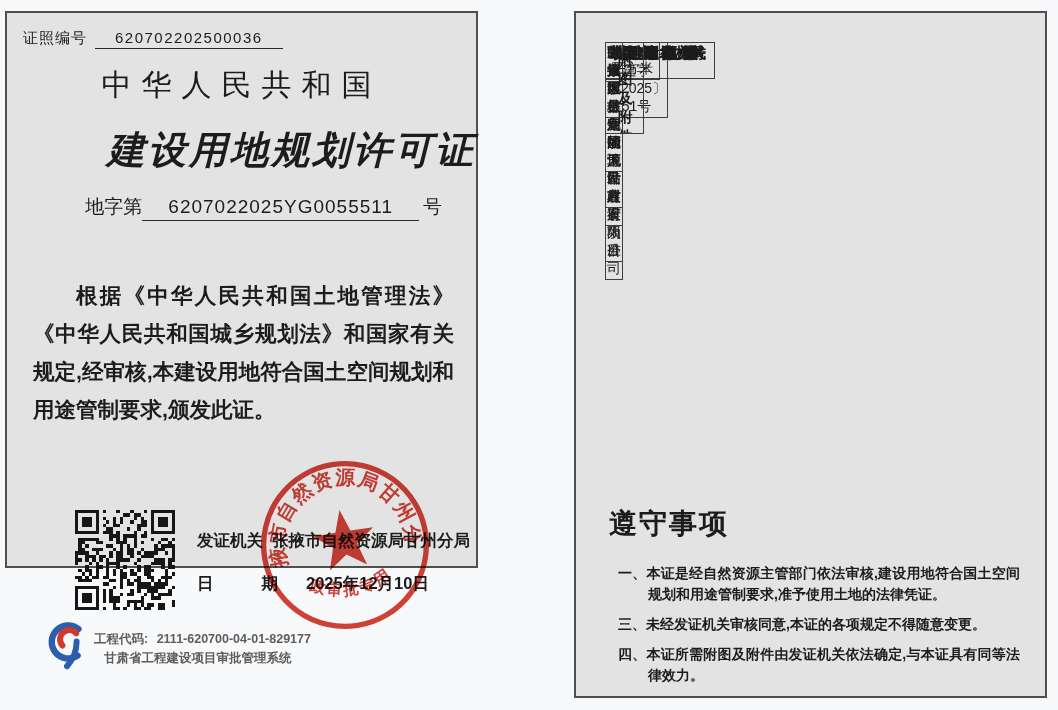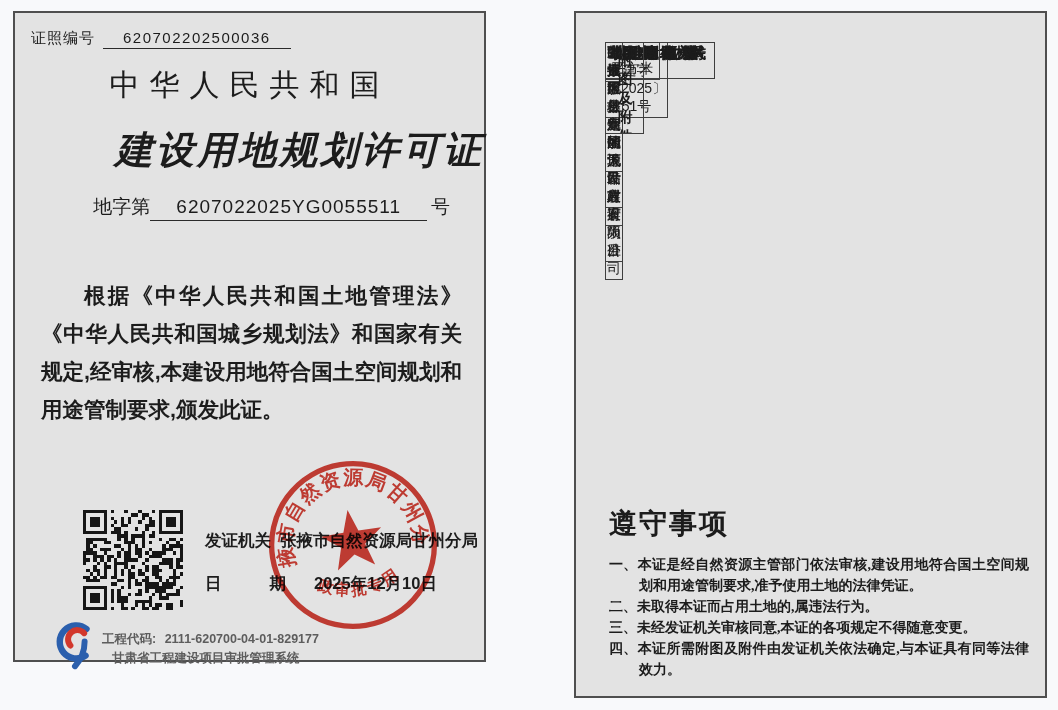--- a/index.html
+++ b/index.html
@@ -6,21 +6,21 @@
   body{
     width:1058px;height:710px;position:relative;overflow:hidden;
     background:#f8f9fb;
     font-family:"Liberation Sans","DejaVu Sans",sans-serif;
     color:#1c1c1c;
   }
   .page{
     position:absolute;background:#e3e3e3;border:2px solid #4f4f4f;
     box-sizing:border-box;
   }
-  .page-left{left:13px;top:11px;width:473px;height:651px;}
+  .page-left{left:5px;top:11px;width:473px;height:557px;}
   .page-right{left:574px;top:11px;width:473px;height:687px;}
   .page *{position:absolute;box-sizing:border-box;}
 
   
   .cert-row{left:16px;top:16px;font-size:15px;letter-spacing:1px;white-space:nowrap;}
   .cert-row .u{position:static;display:inline-block;border-bottom:1.5px solid #2a2a2a;
     padding:0 20px 2px;margin-left:8px;letter-spacing:1.5px;}
   .country{left:0;right:0;top:52px;text-align:center;
     font-family:"Liberation Serif","DejaVu Serif",serif;
     font-size:30px;letter-spacing:10px;font-weight:400;}
@@ -50,22 +50,22 @@
   .cert-table{left:29px;top:29px;width:427px;border-collapse:collapse;table-layout:fixed;
     position:absolute;}
   .cert-table td{border:1.5px solid #3e3e3e;overflow:hidden;}
   .cert-table .lbl{width:110px;text-align:center;font-weight:700;font-size:15px;
     letter-spacing:.5px;height:37px;}
   .cert-table .val{text-align:center;font-size:14px;font-weight:500;}
   .attach-cell{height:92px;vertical-align:top;padding:6px 10px 4px 12px;}
   .attach-title{font-size:14.5px;font-weight:700;margin:2px 0 3px;}
   .notice-title{left:33px;top:492px;font-size:28px;font-weight:700;letter-spacing:2px;margin:0;}
   .notice-list{left:33px;right:16px;top:541px;}
-  .notice-item{position:static;font-size:14px;line-height:21px;font-weight:600;margin:0;
-    padding-left:2.15em;text-indent:-2.15em;text-align:justify;font-family:Liberation Serif, serif;}
+  .notice-item{position:static;font-size:14px;line-height:21px;font-weight:600;margin:9px;
+    padding-left:2.15em;text-indent:-2.15em;text-align:justify;}
 </style>
 </head>
 <body>
 
 <div>
 
   <div class="page page-left">
 
     <div class="cert-row">
       <span style="position:static;">证照编号</span><span class="u">620702202500036</span>
@@ -172,18 +172,17 @@
 
           </td>
         </tr>
       </tbody>
     </table>
 
     <h2 class="notice-title">遵守事项</h2>
 
     <div class="notice-list">
       <p class="notice-item">一、本证是经自然资源主管部门依法审核,建设用地符合国土空间规划和用途管制要求,准予使用土地的法律凭证。</p>
-      <p class="notice-item">二、未取得本证而占用土地的,属违法行为。</p>
       <p class="notice-item">三、未经发证机关审核同意,本证的各项规定不得随意变更。</p>
       <p class="notice-item">四、本证所需附图及附件由发证机关依法确定,与本证具有同等法律效力。</p>
     </div>
   </div>
 </div>
 
 </body></html>

